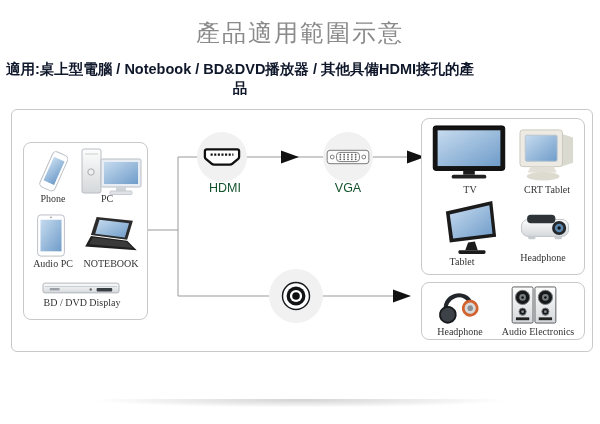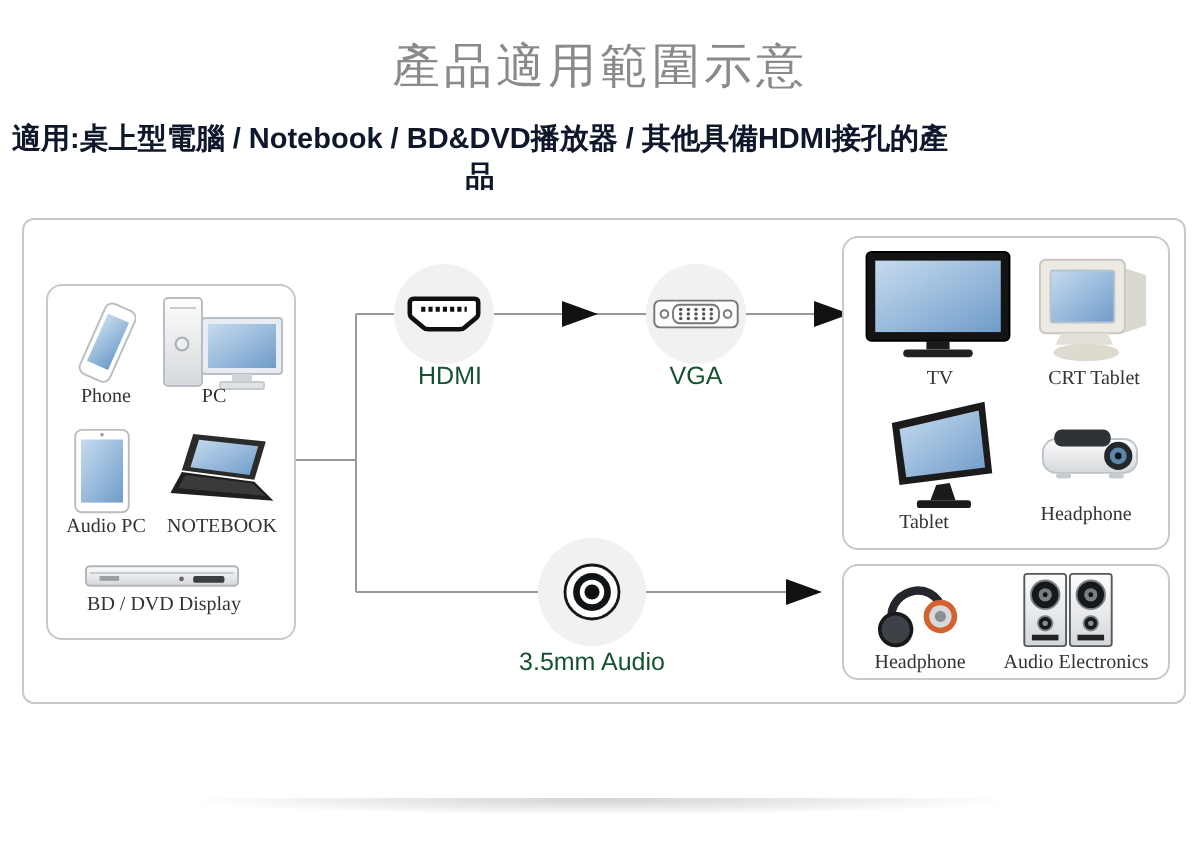--- a/index.html
+++ b/index.html
@@ -140,21 +140,20 @@
   <div class="node-label" style="left:348px;top:181px">VGA</div>
 
   <div class="node" style="left:269px;top:269px;width:54px;height:54px">
     <svg width="36" height="36" viewBox="0 0 40 40">
       <circle cx="20" cy="20" r="15" fill="#fff" stroke="#16181a" stroke-width="1.6"></circle>
       <circle cx="20" cy="20" r="10.5" fill="#111417"></circle>
       <circle cx="20" cy="20" r="6.8" fill="#fff"></circle>
       <circle cx="20" cy="20" r="4.2" fill="#0c0e10"></circle>
     </svg>
   </div>
-  <div class="node-label" style="left:296px;top:324px">3.5mm Audio</div>
 
   <div class="box tr-box"></div>
 
   <svg class="icon" style="left:432px;top:125px" width="74" height="56" viewBox="0 0 76 58">
     <rect x="1" y="1" width="74" height="46" rx="2.5" fill="#141414" stroke="#000"></rect>
     <rect x="5.5" y="5.5" width="65" height="37" fill="url(#gScreen)"></rect>
     <rect x="32" y="47" width="12" height="4.5" fill="#1c1c1c"></rect>
     <rect x="20" y="51.5" width="36" height="4" rx="2" fill="#222"></rect>
   </svg>
   <div class="dev-label" style="left:470px;top:184px">TV</div>

